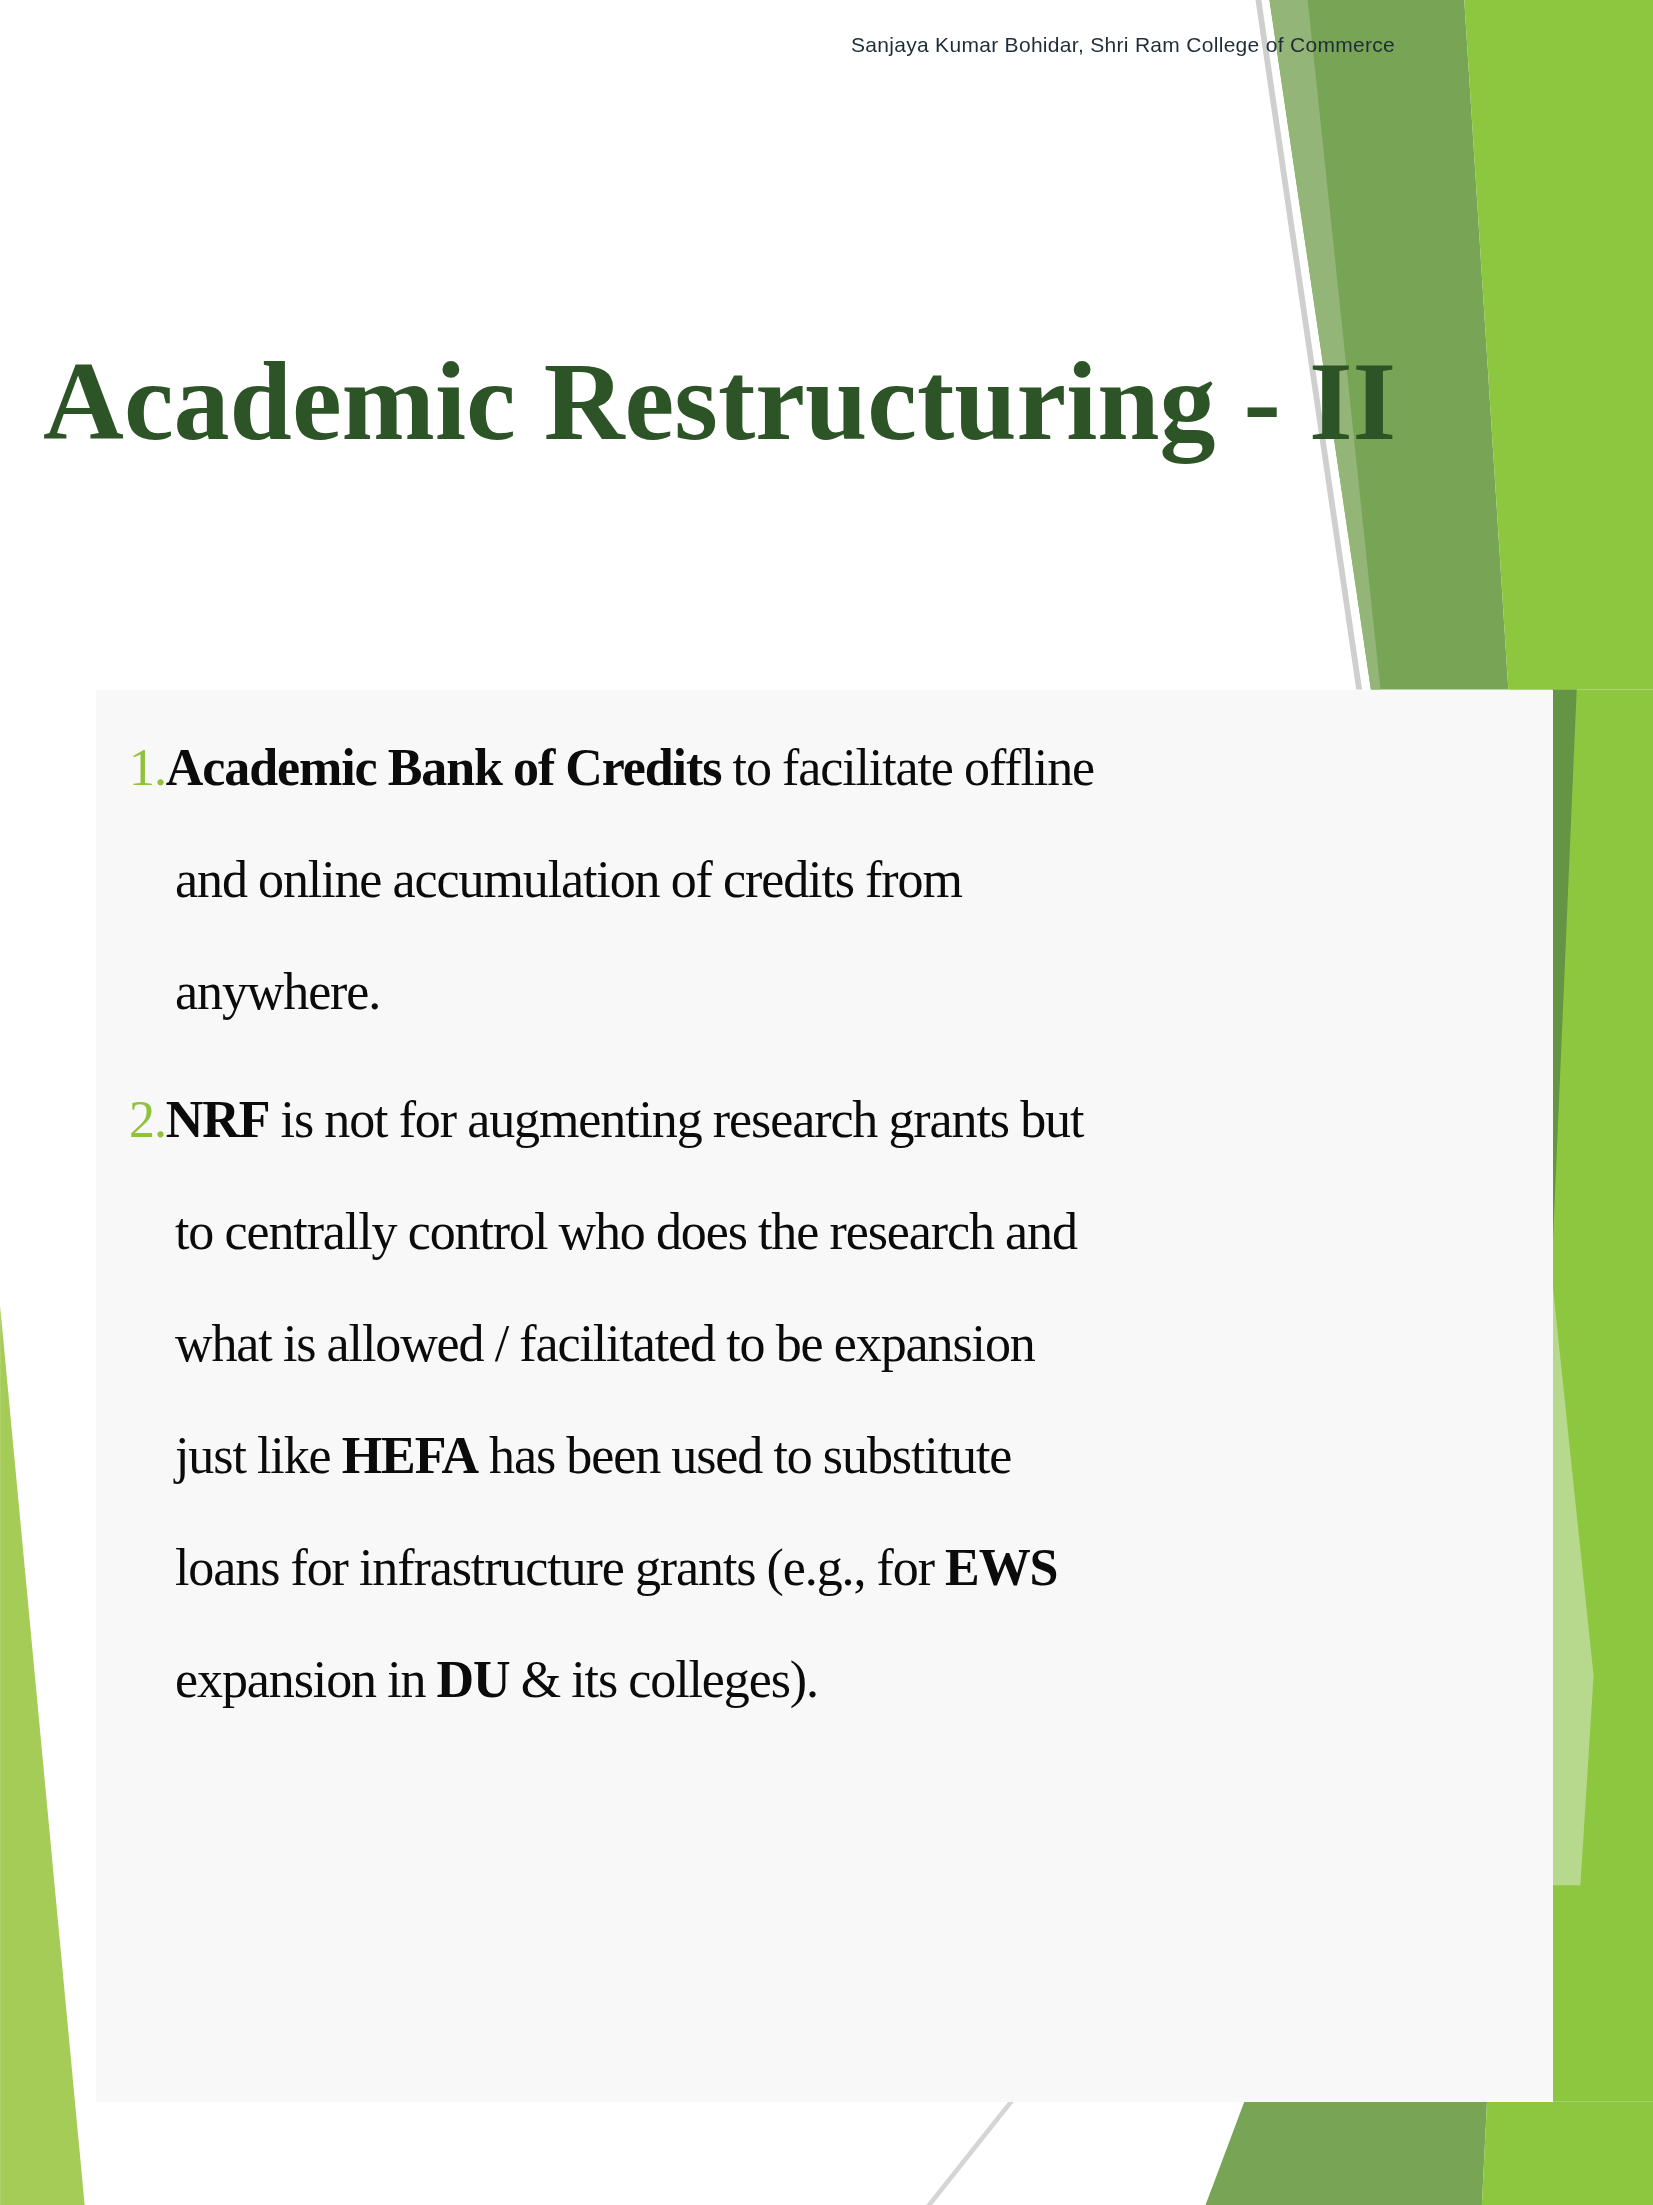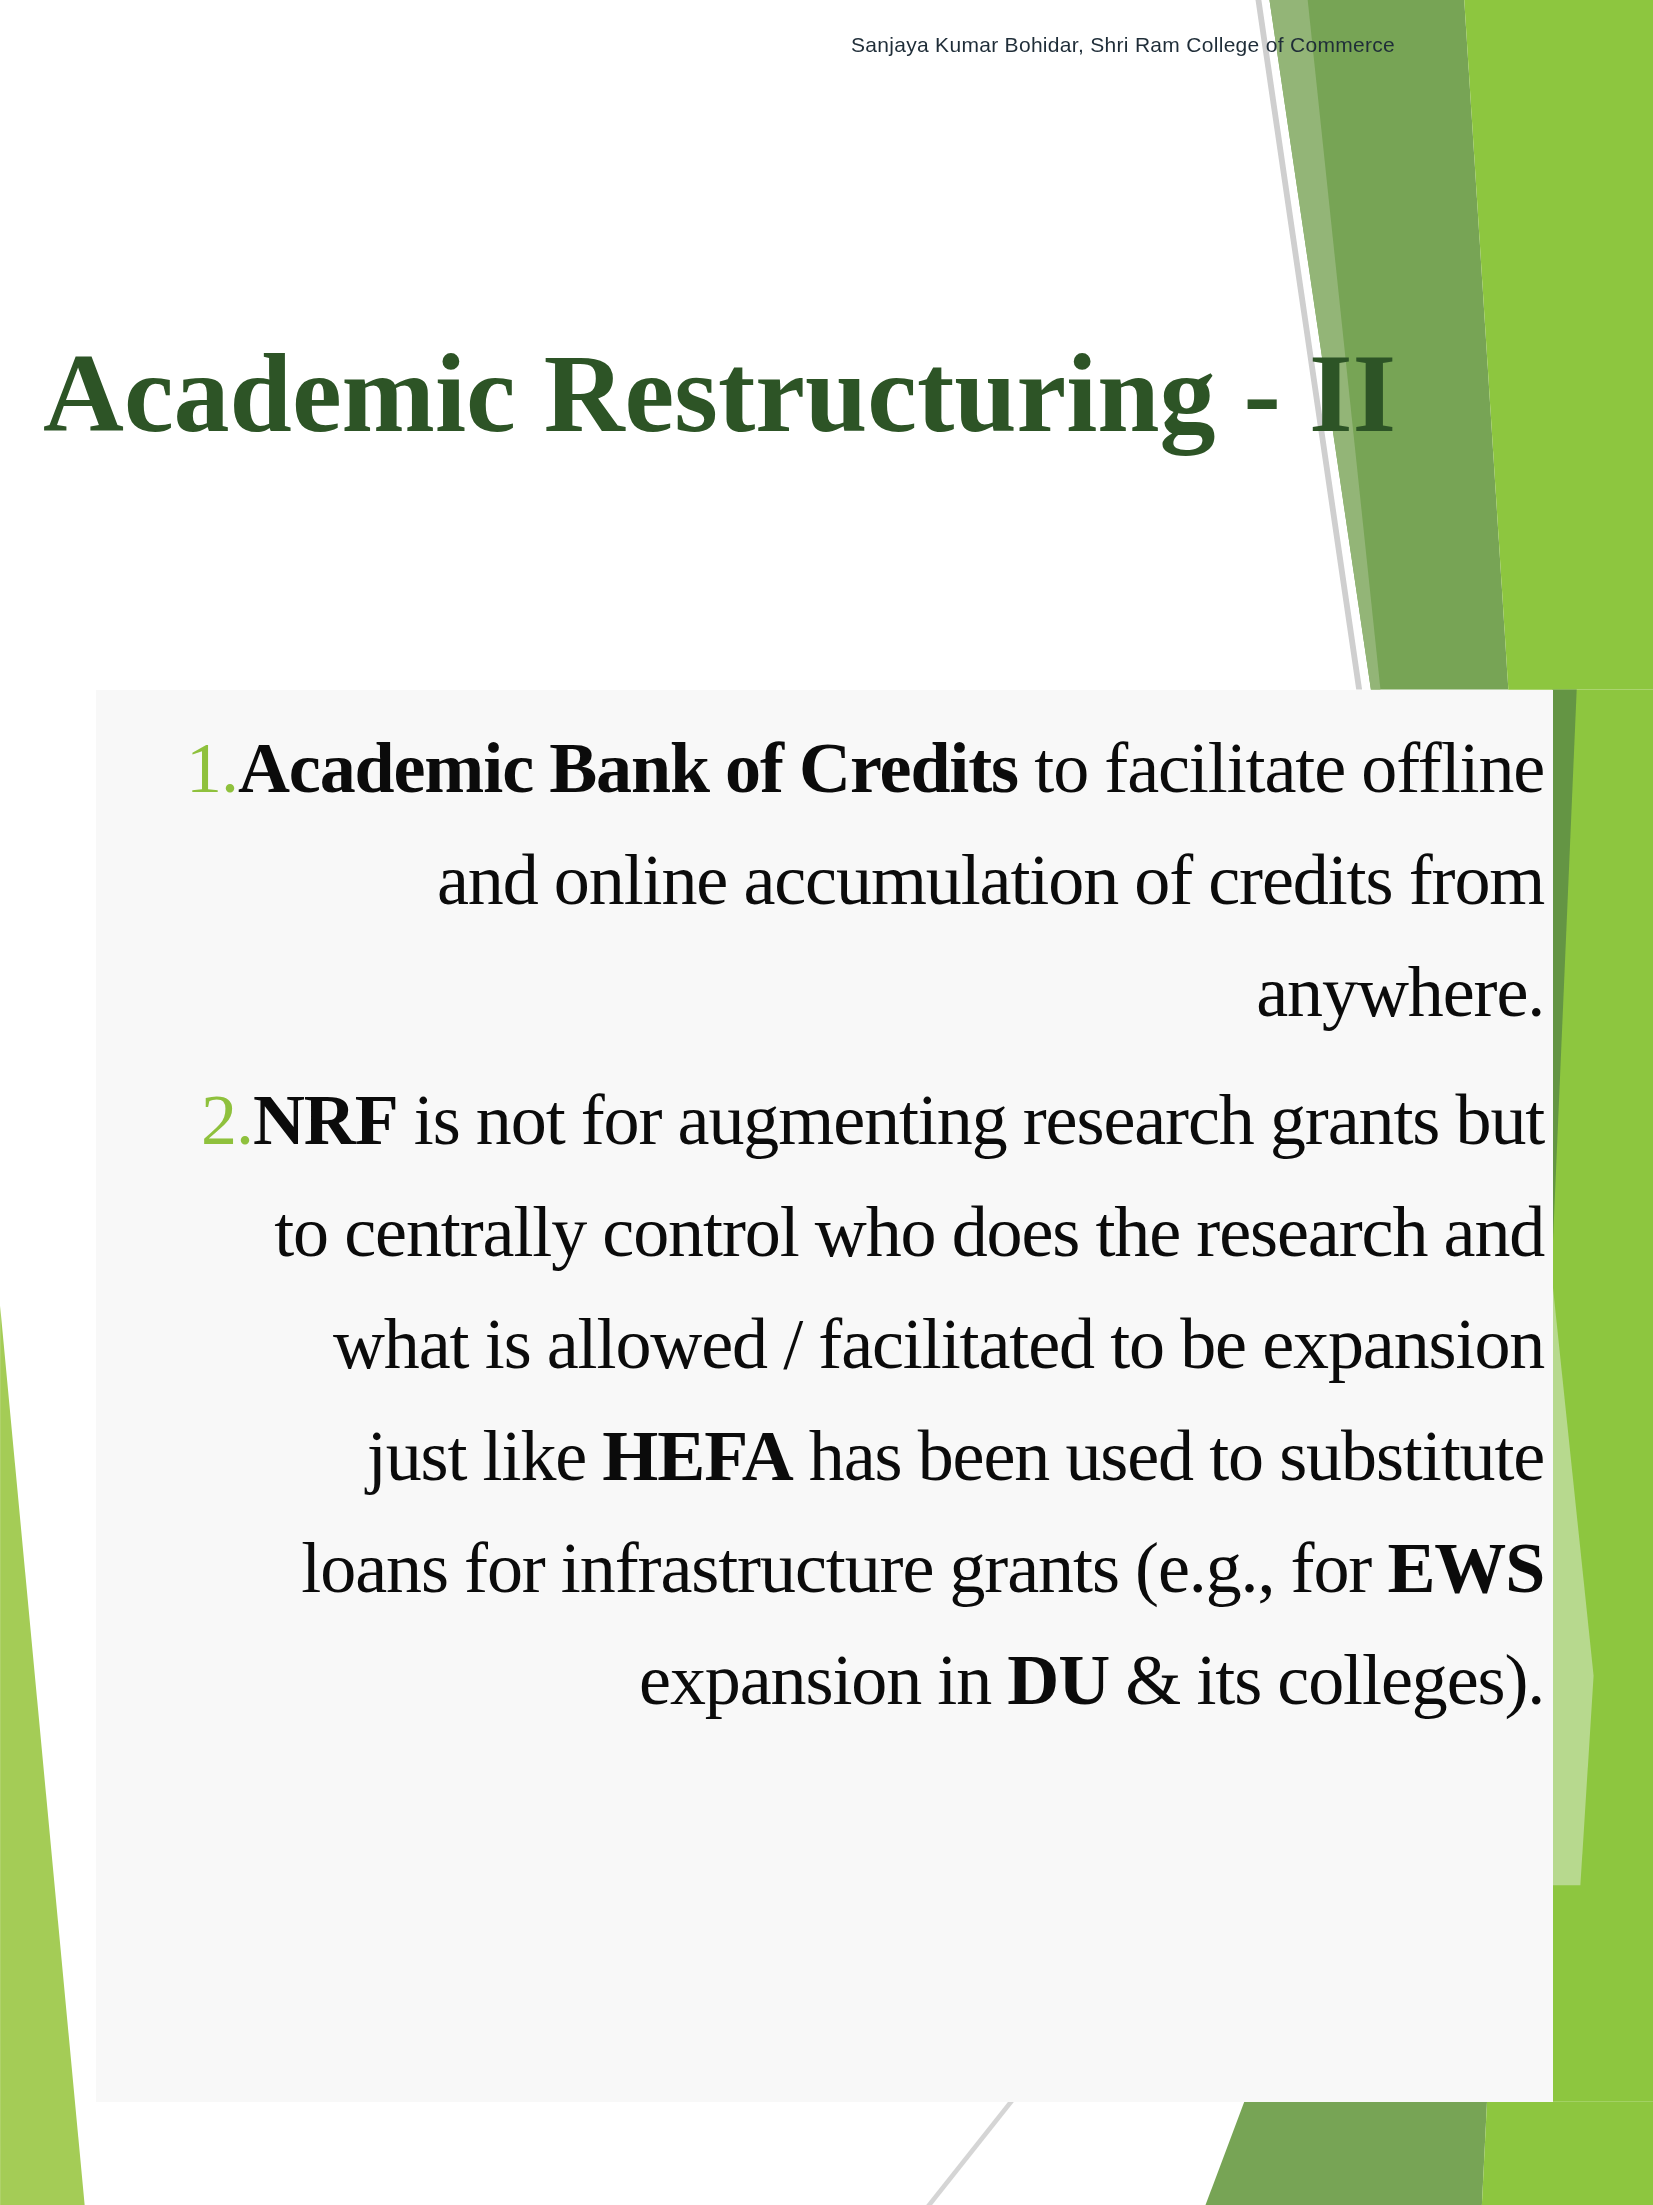--- a/index.html
+++ b/index.html
@@ -10,39 +10,38 @@
     font-family:"Liberation Serif",serif;
   }
   #decor{position:absolute;left:0;top:0;width:1654px;height:2205px;}
   .header{
     position:absolute;left:851px;top:26.5px;width:735px;
     font-family:"Liberation Sans",sans-serif;
     font-size:21px;line-height:35px;letter-spacing:0.3px;
     color:var(--header-text,#1F2D38);
   }
   .slide-title{
-    position:absolute;left:43px;top:248px;width:1323px;
+    position:absolute;left:43px;top:256px;width:1323px;
     font-size:112px;line-height:1.25;
     color:var(--title-green,#2D5426);
     white-space:nowrap;
   }
   .content-box{
     position:absolute;left:96px;top:690px;width:1457px;height:1412px;
     background:var(--box-bg,#F8F8F8);
     box-sizing:border-box;
     padding:22px 8.8px 0 33px;
   }
   .list{color:var(--body-text,#0B0B0B);}
   .item{
-    font-size:72px;line-height:112px;
+    font-size:52px;line-height:112px;
     letter-spacing:-1.1px;word-spacing:-0.7px;
     padding-left:46px;text-indent:-46px;
     white-space:pre-wrap;
-    margin:0 0 16px 16px;
-    text-align:right;
+    margin:0 0 16px 0;
   }
   .num{color:var(--number-green,#8FC13D);}
   .seg.bold{font-weight:bold;}
   .seg.italic{}
   .seg.regular{font-weight:normal;font-style:normal;}
 </style>
 </head>
 <body style="--header-text: #1F2D38; --title-green: #2D5426; --box-bg: #F8F8F8; --number-green: #8FC13D; --body-text: #0B0B0B;">
 
 <svg id="decor" viewBox="0 0 2250 3000" xmlns="http://www.w3.org/2000/svg">

